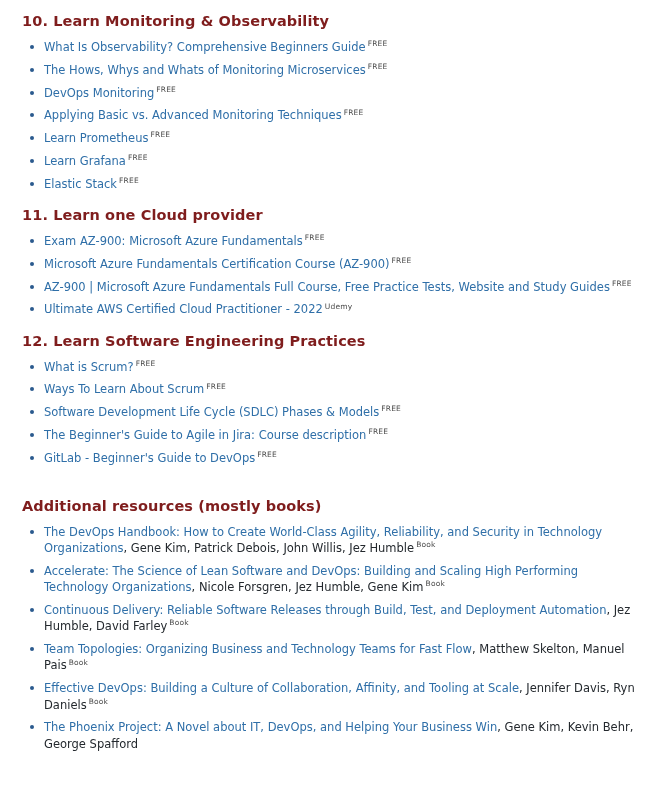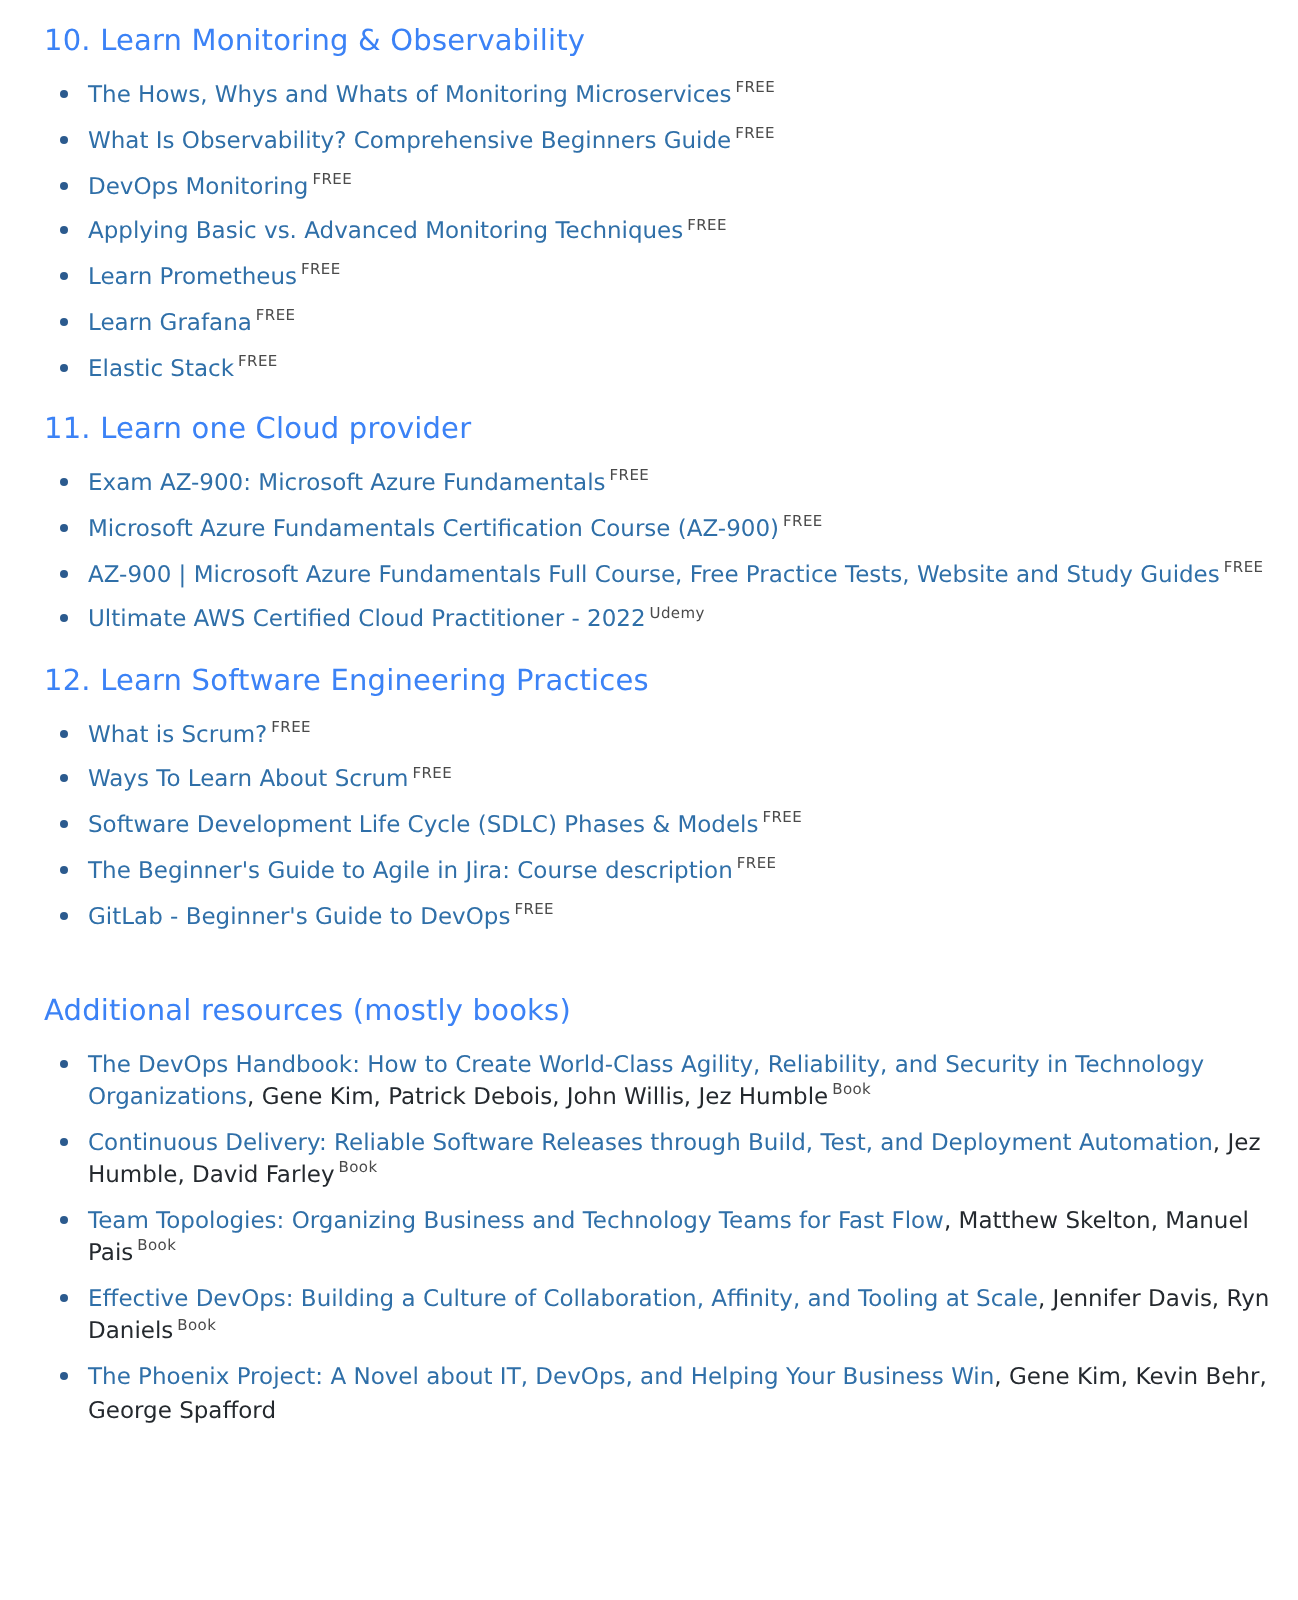--- a/index.html
+++ b/index.html
@@ -14,22 +14,22 @@
     color: #24292e;
     overflow: hidden;
   }
   .page {
     width: 649px;
     padding: 8px 14px 0 22px;
     box-sizing: border-box;
   }
   h2.section-heading {
     font-size: 14.5px;
-    font-weight: 400;
-    color: #3b82f6;
+    font-weight: 700;
+    color: #7f1d1d;
     margin: 14px 0 8px 0;
     letter-spacing: 0.1px;
     line-height: 1.3;
   }
   h2.section-heading.first {
     margin-top: 4px;
   }
   ul.link-list {
     list-style: none;
     margin: 0 0 0 0;
@@ -73,22 +73,22 @@
     height: 10px;
   }
 </style>
 </head>
 <body>
 
 <div class="page">
 
   <h2 class="section-heading first">10. Learn Monitoring &amp; Observability</h2>
   <ul class="link-list">
+    <li><a class="entry-link" href="#">What Is Observability? Comprehensive Beginners Guide</a><span class="tag">FREE</span></li>
     <li><a class="entry-link" href="#">The Hows, Whys and Whats of Monitoring Microservices</a><span class="tag">FREE</span></li>
-    <li><a class="entry-link" href="#">What Is Observability? Comprehensive Beginners Guide</a><span class="tag">FREE</span></li>
     <li><a class="entry-link" href="#">DevOps Monitoring</a><span class="tag">FREE</span></li>
     <li><a class="entry-link" href="#">Applying Basic vs. Advanced Monitoring Techniques</a><span class="tag">FREE</span></li>
     <li><a class="entry-link" href="#">Learn Prometheus</a><span class="tag">FREE</span></li>
     <li><a class="entry-link" href="#">Learn Grafana</a><span class="tag">FREE</span></li>
     <li><a class="entry-link" href="#">Elastic Stack</a><span class="tag">FREE</span></li>
   </ul>
 
   <h2 class="section-heading">11. Learn one Cloud provider</h2>
   <ul class="link-list">
     <li><a class="entry-link" href="#">Exam AZ-900: Microsoft Azure Fundamentals</a><span class="tag">FREE</span></li>
@@ -104,20 +104,21 @@
     <li><a class="entry-link" href="#">Software Development Life Cycle (SDLC) Phases &amp; Models</a><span class="tag">FREE</span></li>
     <li><a class="entry-link" href="#">The Beginner's Guide to Agile in Jira: Course description</a><span class="tag">FREE</span></li>
     <li><a class="entry-link" href="#">GitLab - Beginner's Guide to DevOps</a><span class="tag">FREE</span></li>
   </ul>
 
   <div class="spacer-lg"></div>
 
   <h2 class="section-heading">Additional resources (mostly books)</h2>
   <ul class="link-list">
     <li><a class="entry-link" href="#">The DevOps Handbook: How to Create World-Class Agility, Reliability, and Security in Technology Organizations</a><span class="authors">, Gene Kim, Patrick Debois, John Willis, Jez Humble</span><span class="tag">Book</span></li>
+    <li><a class="entry-link" href="#">Accelerate: The Science of Lean Software and DevOps: Building and Scaling High Performing Technology Organizations</a><span class="authors">, Nicole Forsgren, Jez Humble, Gene Kim</span><span class="tag">Book</span></li>
     <li><a class="entry-link" href="#">Continuous Delivery: Reliable Software Releases through Build, Test, and Deployment Automation</a><span class="authors">, Jez Humble, David Farley</span><span class="tag">Book</span></li>
     <li><a class="entry-link" href="#">Team Topologies: Organizing Business and Technology Teams for Fast Flow</a><span class="authors">, Matthew Skelton, Manuel Pais</span><span class="tag">Book</span></li>
     <li><a class="entry-link" href="#">Effective DevOps: Building a Culture of Collaboration, Affinity, and Tooling at Scale</a><span class="authors">, Jennifer Davis, Ryn Daniels</span><span class="tag">Book</span></li>
     <li><a class="entry-link" href="#">The Phoenix Project: A Novel about IT, DevOps, and Helping Your Business Win</a><span class="authors">, Gene Kim, Kevin Behr, George Spafford</span></li>
 
   </ul>
 
 </div>
 
 </body></html>

